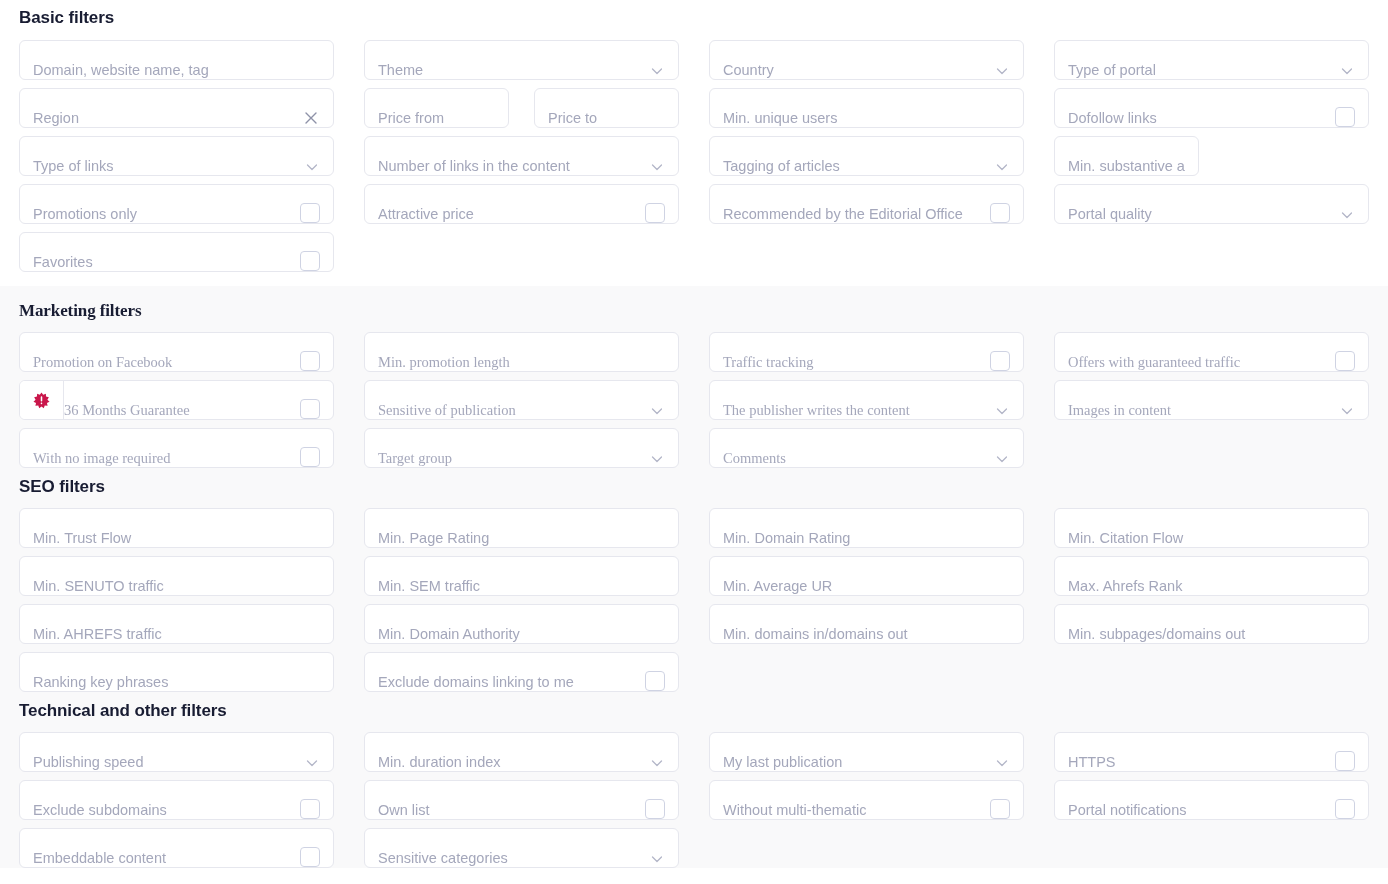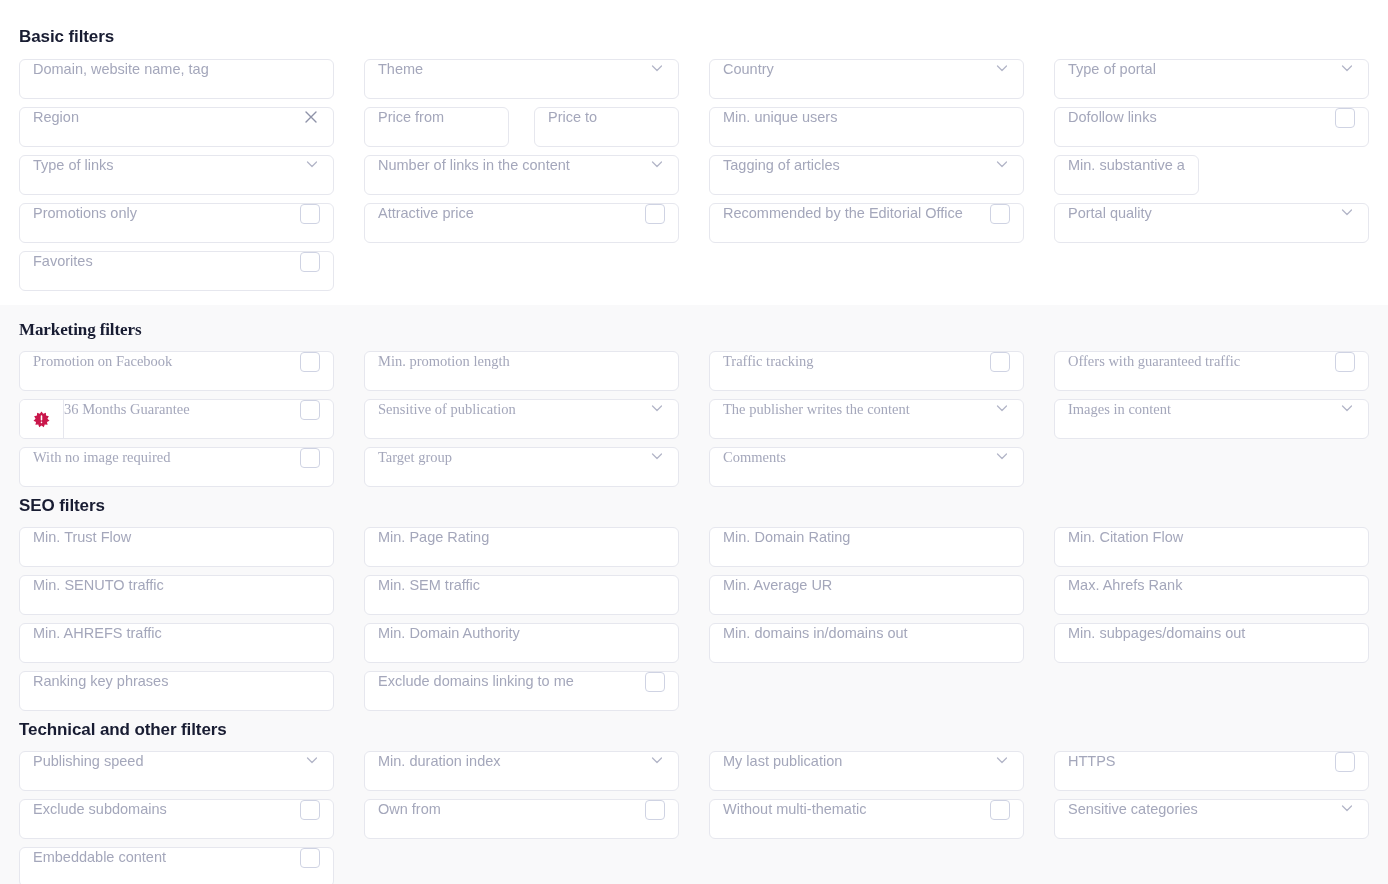--- a/index.html
+++ b/index.html
@@ -34,21 +34,21 @@
   .section-title {
     font-size: 17px;
     font-weight: 600;
     line-height: 20px;
     color: #181c32;
     letter-spacing: -0.1px;
   }
 
   
   #sec-basic        { padding-top: 8px;  padding-bottom: 14px; }
-  #sec-basic .section-title { margin-bottom: 12px; margin-top: 19px; }
+  #sec-basic .section-title { margin-bottom: 12px; }
 
   #sec-marketing    { padding-top: 15px; padding-bottom: 0px; font-family: Liberation Serif, serif; }
   #sec-marketing .section-title { margin-bottom: 11px; }
 
   #sec-seo          { padding-top: 9px;  padding-bottom: 0px; }
   #sec-seo .section-title  { margin-bottom: 11px; }
 
   #sec-technical    { padding-top: 9px;  padding-bottom: 0px; }
   #sec-technical .section-title { margin-bottom: 11px; }
 
@@ -59,21 +59,21 @@
     column-gap: 30px;
     row-gap: 8px;
   }
   .cell { min-width: 0; }
   .cell.empty { visibility: hidden; }
 
   
   .field {
     position: relative;
     display: flex;
-    align-items: flex-start;
+    align-items: flex-end;
     height: 40px;
     border: 1px solid #e6e7ee;
     border-radius: 6px;
     background: #ffffff;
     padding: 0 13px;
     overflow: hidden;
   }
 
   .field .ph {
     flex: 1 1 auto;
@@ -497,44 +497,50 @@
             </div>
           </div>
           <div class="cell">
             <div class="field">
               <span class="ph">Exclude subdomains</span>
               <span class="checkbox"></span>
             </div>
           </div>
           <div class="cell">
             <div class="field">
-              <span class="ph">Own from</span>
+              <span class="ph">Own list</span>
               <span class="checkbox"></span>
             </div>
           </div>
           <div class="cell">
             <div class="field">
               <span class="ph">Without multi-thematic</span>
               <span class="checkbox"></span>
             </div>
           </div>
           <div class="cell">
             <div class="field">
+              <span class="ph">Portal notifications</span>
+              <span class="checkbox"></span>
+            </div>
+          </div>
+          <div class="cell">
+            <div class="field">
+              <span class="ph">Embeddable content</span>
+              <span class="checkbox"></span>
+            </div>
+          </div>
+          <div class="cell">
+            <div class="field">
               <span class="ph">Sensitive categories</span>
               <span class="icon">
                 <svg class="chev" viewBox="0 0 16 16" fill="none" stroke="currentColor" stroke-width="1.3" stroke-linecap="round" stroke-linejoin="round">
                   <path d="M3.5 6 L8 10.5 L12.5 6"></path>
                 </svg>
               </span>
-            </div>
-          </div>
-          <div class="cell">
-            <div class="field">
-              <span class="ph">Embeddable content</span>
-              <span class="checkbox"></span>
             </div>
           </div>
           <div class="cell empty"></div>
           <div class="cell empty"></div>
         </div>
       </section>
     </div>
 </div>
 
 </body></html>

